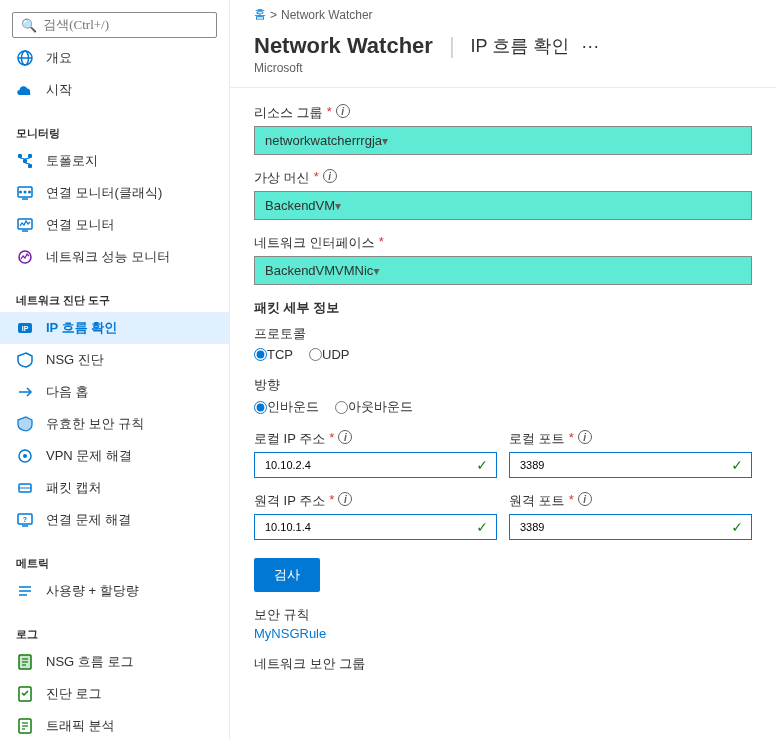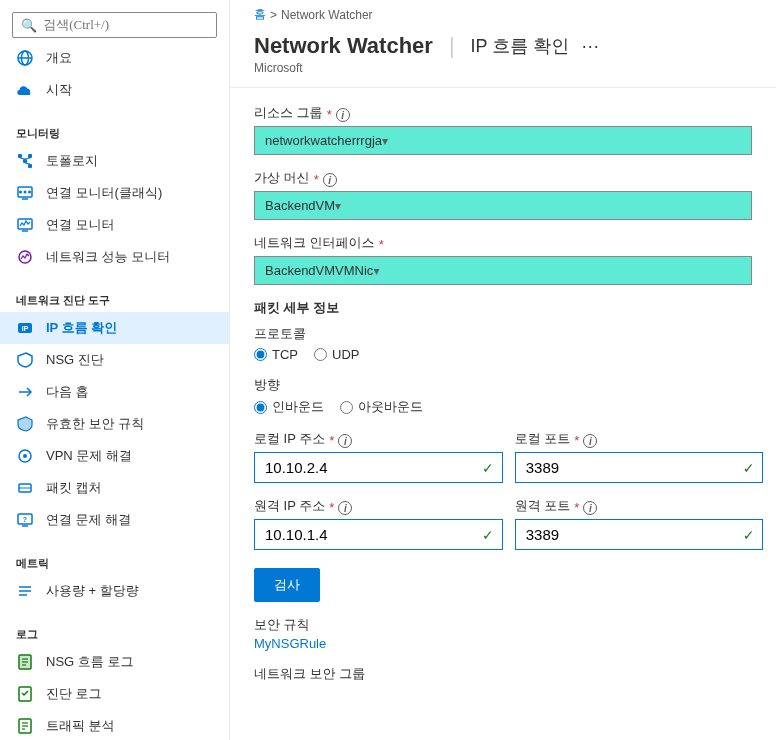--- a/index.html
+++ b/index.html
@@ -89,21 +89,21 @@
       padding: 8px 24px 24px 24px;
       flex: 1;
     }
 
     .field-group { margin-bottom: 14px; }
     .field-label {
       font-size: 13px;
       font-weight: 500;
       margin-bottom: 4px;
       display: flex;
-      align-items: flex-end;
+      align-items: flex-start;
       gap: 4px;
     }
     .required { color: #d13438; }
     .info-icon {
       display: inline-flex;
       align-items: center;
       justify-content: center;
       width: 14px;
       height: 14px;
       border-radius: 50%;
@@ -122,38 +122,38 @@
       cursor: pointer;
       background: #5eead4;
       justify-content: flex-start;
       font-size: 13px;
     }
     .dropdown .chevron { color: #605e5c; font-size: 12px; }
 
     .section-title { font-size: 13px; font-weight: 600; margin-bottom: 8px; margin-top: 4px; }
 
     .radio-group { display: flex; align-items: center; gap: 16px; margin-bottom: 4px; }
-    .radio-option { display: flex; align-items: center; gap: 5px; cursor: pointer; }
+    .radio-option { display: flex; align-items: center; cursor: pointer; }
     .radio-option input[type=radio] { accent-color: #0078d4; cursor: pointer; }
 
     .two-col { display: flex; gap: 12px; }
     .two-col .field-group { flex: 1; }
 
     .input-with-check {
       display: flex;
       align-items: center;
       border: 1px solid #0078d4;
       background: #fff;
     }
     .input-with-check input {
       flex: 1;
       border: none;
       outline: none;
       padding: 6px 10px;
-      font-size: 15px;
+      font-size: 11px;
     }
     .input-with-check .check-icon {
       color: #107c10;
       padding: 0 8px;
       font-size: 14px;
     }
 
     .check-btn {
       background: #0078d4;
       color: #fff;

